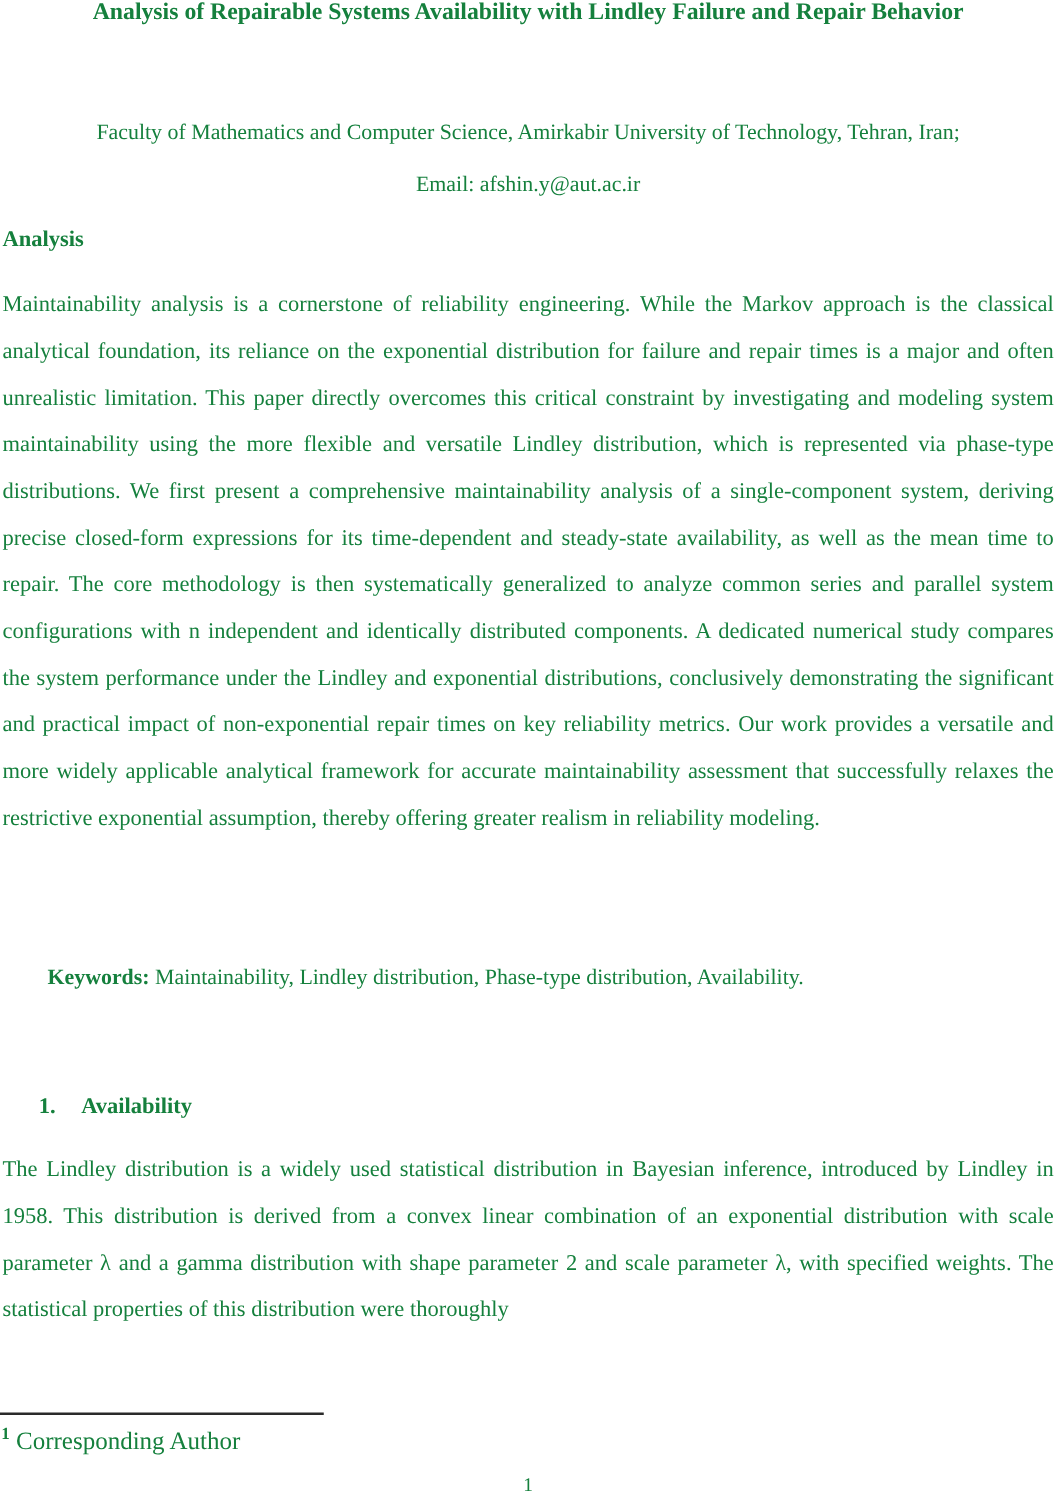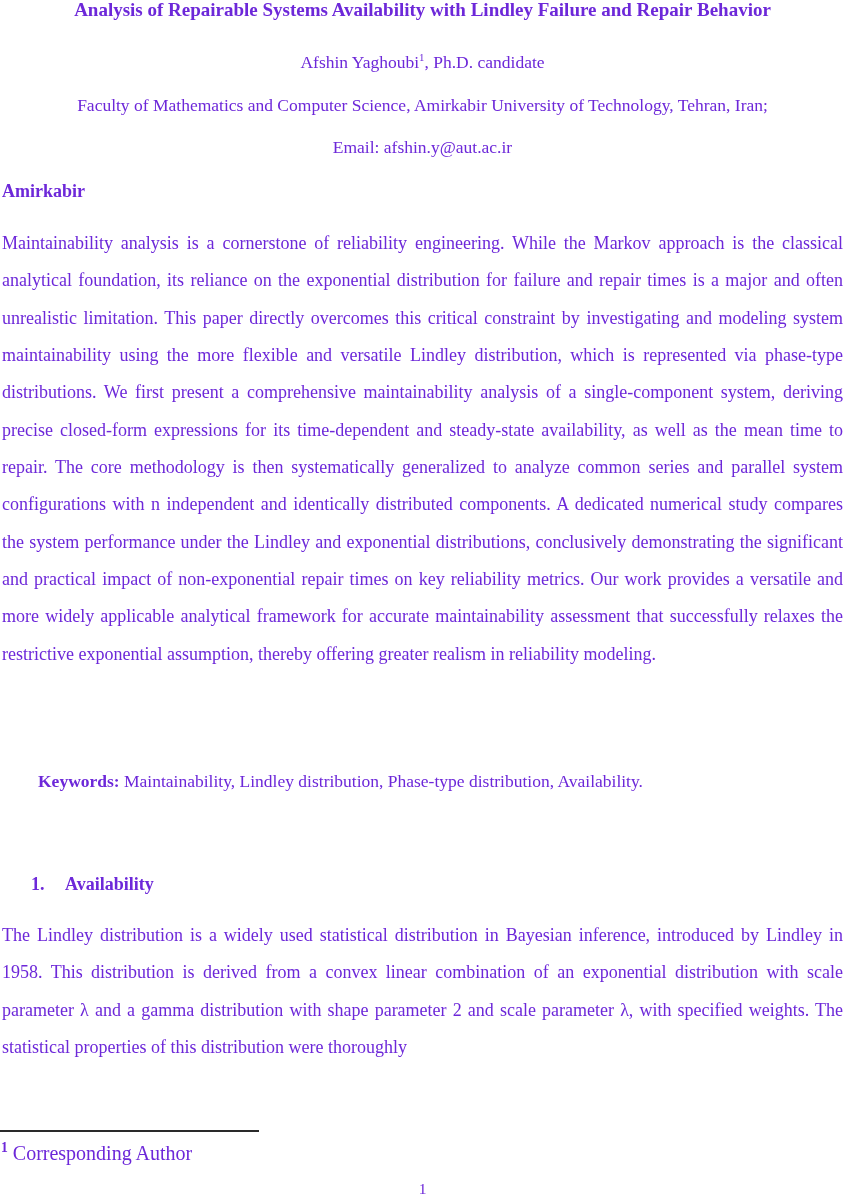--- a/index.html
+++ b/index.html
@@ -2,21 +2,21 @@
 <html><head>
 <meta charset="utf-8">
 <style>
   * { margin: 0; padding: 0; box-sizing: border-box; }
   html, body { background: #ffffff; }
   .page {
     position: relative;
     width: 845px;
     height: 1200px;
     background: #ffffff;
-    color: #6d28d9;
+    color: #15803d;
     font-family: "Liberation Serif", serif;
     overflow: hidden;
   }
   .title {
     position: absolute;
     top: -3px; left: 0; right: 0;
     text-align: center;
     font-size: 19px;
     line-height: 26px;
     font-weight: bold;
@@ -91,27 +91,26 @@
     line-height: 22px;
   }
 </style>
 </head>
 <body>
 
 <div class="page">
 
   <h1 class="title">Analysis of Repairable Systems Availability with Lindley Failure and Repair Behavior</h1>
 
-  <div class="center-line author-line"><span>Afshin Yaghoubi</span><sup>1</sup><span>, Ph.D. candidate</span></div>
 
   <div class="center-line affil-line">Faculty of Mathematics and Computer Science, Amirkabir University of Technology, Tehran, Iran;</div>
 
   <div class="center-line email-line">Email: afshin.y@aut.ac.ir</div>
 
-  <h2 class="abstract-heading">Amirkabir</h2>
+  <h2 class="abstract-heading">Analysis</h2>
 
   <p class="body-text abstract-body">Maintainability analysis is a cornerstone of reliability engineering. While the Markov approach is the classical analytical foundation, its reliance on the exponential distribution for failure and repair times is a major and often unrealistic limitation. This paper directly overcomes this critical constraint by investigating and modeling system maintainability using the more flexible and versatile Lindley distribution, which is represented via phase-type distributions. We first present a comprehensive maintainability analysis of a single-component system, deriving precise closed-form expressions for its time-dependent and steady-state availability, as well as the mean time to repair. The core methodology is then systematically generalized to analyze common series and parallel system configurations with n independent and identically distributed components. A dedicated numerical study compares the system performance under the Lindley and exponential distributions, conclusively demonstrating the significant and practical impact of non-exponential repair times on key reliability metrics. Our work provides a versatile and more widely applicable analytical framework for accurate maintainability assessment that successfully relaxes the restrictive exponential assumption, thereby offering greater realism in reliability modeling.</p>
 
   <p class="keywords"><b>Keywords:</b> <span>Maintainability, Lindley distribution, Phase-type distribution, Availability.</span></p>
 
   <div class="section-heading">
     <span class="sec-num">1.</span>
     <span class="sec-title">Availability</span>
   </div>
 

